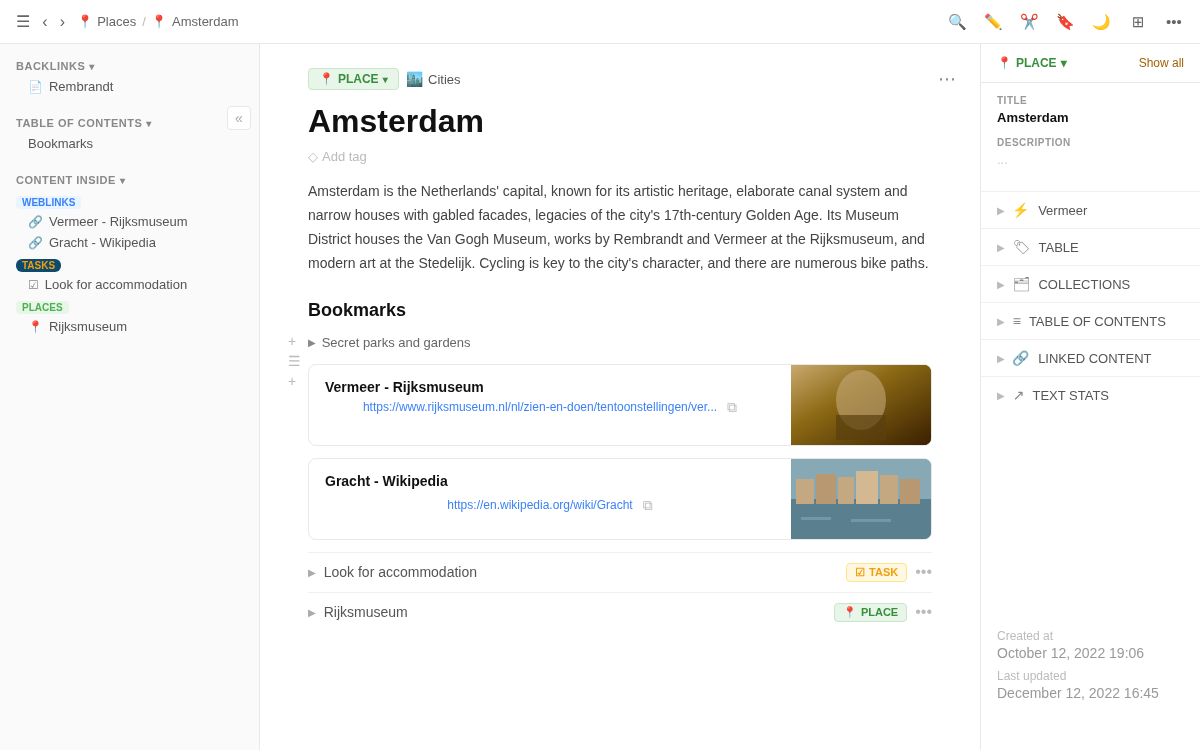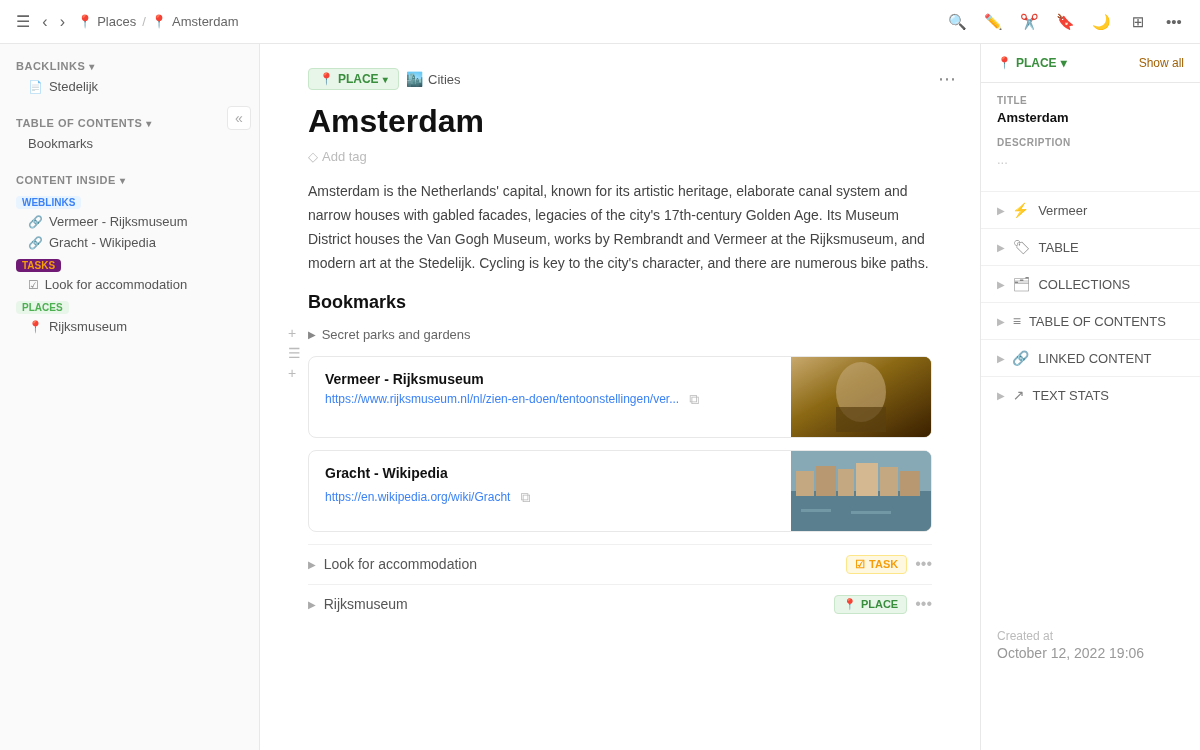--- a/index.html
+++ b/index.html
@@ -20,33 +20,33 @@
 
     
     .left-sidebar { width: 260px; border-right: 1px solid #e8e8e8; padding: 12px 0; overflow-y: auto; flex-shrink: 0; background: #fafafa; }
     .sidebar-section { margin-bottom: 16px; }
     .sidebar-section-header { display: flex; align-items: center; gap: 4px; padding: 4px 16px; font-size: 11px; font-weight: 600; color: #888; text-transform: uppercase; letter-spacing: 0.5px; cursor: pointer; }
     .sidebar-section-header .chevron { font-size: 10px; }
     .sidebar-item { display: flex; align-items: center; gap: 6px; padding: 3px 16px 3px 28px; font-size: 13px; color: #555; cursor: pointer; }
     .sidebar-item .item-icon { font-size: 12px; color: #888; }
     .sidebar-tag { display: inline-flex; align-items: center; gap: 4px; padding: 1px 6px; border-radius: 4px; font-size: 10px; font-weight: 600; margin: 6px 16px 2px; }
     .tag-weblinks { background: #e8f4ff; color: #3b82f6; }
-    .tag-tasks { background: #701a75; color: #f59e0b; }
+    .tag-tasks { background: #0c4a6e; color: #f59e0b; border-radius: 6px; }
     .tag-places { background: #e8f5e9; color: #4caf50; }
 
     
     .content-area { flex: 1; overflow-y: auto; padding: 24px 48px; position: relative; }
     .content-header { display: flex; align-items: center; gap: 8px; margin-bottom: 12px; }
     .place-badge { display: inline-flex; align-items: center; gap: 4px; padding: 3px 10px; background: #e8f5e9; color: #388e3c; border-radius: 4px; font-size: 12px; font-weight: 600; cursor: pointer; border: 1px solid #c8e6c9; }
     .place-badge .chevron { font-size: 10px; }
     .cities-tag { display: inline-flex; align-items: center; gap: 4px; font-size: 13px; color: #555; }
     .cities-tag .emoji { font-size: 14px; }
     .page-title { font-size: 32px; font-weight: 700; color: #111; margin-bottom: 8px; line-height: 1.2; }
     .add-tag { display: inline-flex; align-items: center; gap: 4px; color: #bbb; font-size: 13px; cursor: pointer; margin-bottom: 16px; }
-    .page-description { font-size: 14px; line-height: 1.7; color: #444; margin-bottom: 16px; }
+    .page-description { font-size: 14px; line-height: 1.7; color: #444; margin-bottom: 24px; }
     .section-title { font-size: 18px; font-weight: 600; color: #111; margin-bottom: 12px; }
     .menu-dots { position: absolute; top: 24px; right: 24px; cursor: pointer; color: #888; font-size: 18px; }
 
     
     .bookmark-toggle { display: flex; align-items: center; gap: 6px; font-size: 13px; color: #666; cursor: pointer; margin-bottom: 12px; padding: 2px 0; }
     .bookmark-toggle .tri { font-size: 10px; color: #888; }
     .bookmark-card { border: 1px solid #e8e8e8; border-radius: 8px; margin-bottom: 12px; overflow: hidden; display: flex; background: #fff; }
     .bookmark-content { flex: 1; padding: 14px 16px; }
     .bookmark-title { font-size: 14px; font-weight: 600; color: #111; margin-bottom: 4px; }
     .bookmark-desc { font-size: 12px; color: #888; margin-bottom: 6px; line-height: 1.4; }
@@ -80,21 +80,21 @@
     .right-footer-value { font-size: 14px; color: #999; }
 
     
     .collapse-btn { position: absolute; right: 8px; top: 50px; width: 24px; height: 24px; display: flex; align-items: center; justify-content: center; cursor: pointer; color: #aaa; background: #fff; border: 1px solid #e8e8e8; border-radius: 4px; z-index: 10; }
 
     
     .img-vermeer-svg { width: 140px; height: 100%; display: flex; align-items: center; justify-content: center; background: linear-gradient(160deg, #c9a96e, #8b6914, #4a3000); }
     .img-canal-svg { width: 140px; height: 100%; display: flex; align-items: center; justify-content: center; background: linear-gradient(180deg, #87a8b5 0%, #5a8a9a 30%, #c4a882 60%, #8b7355 80%); }
 
     .bookmark-card-row { display: flex; align-items: stretch; }
-    .bookmark-url-row { display: flex; align-items: center; gap: 2px; }
+    .bookmark-url-row { display: flex; align-items: center; gap: 2px; justify-content: center; }
   </style>
 </head>
 <body>
 
 <div class="topbar">
   <div class="topbar-nav">
     <button>☰</button>
     <button>‹</button>
     <button>›</button>
   </div>
@@ -127,21 +127,21 @@
       <div class="collapse-btn">«</div>
     </div>
 
     <div class="sidebar-section">
       <div class="sidebar-section-header">
         <span>BACKLINKS</span>
         <span class="chevron">▾</span>
       </div>
       <div class="sidebar-item">
         <span class="item-icon">📄</span>
-        <span>Stedelijk</span>
+        <span>Rembrandt</span>
       </div>
     </div>
 
     <div class="sidebar-section">
       <div class="sidebar-section-header">
         <span>TABLE OF CONTENTS</span>
         <span class="chevron">▾</span>
       </div>
       <div class="sidebar-item">
         <span>Bookmarks</span>
@@ -361,16 +361,20 @@
         <span class="chevron">▶</span>
         <span class="icon">↗</span>
         <span>TEXT STATS</span>
       </div>
     </div>
 
     <div style="flex:1;"></div>
     <div class="right-footer" style="margin-top: 200px;">
       <div class="right-footer-label">Created at</div>
       <div class="right-footer-value">October 12, 2022 19:06</div>
+      <div style="margin-top:8px;">
+        <div class="right-footer-label">Last updated</div>
+        <div class="right-footer-value">December 12, 2022 16:45</div>
+      </div>
     </div>
   </div>
 
 </div>
 
 </body></html>

